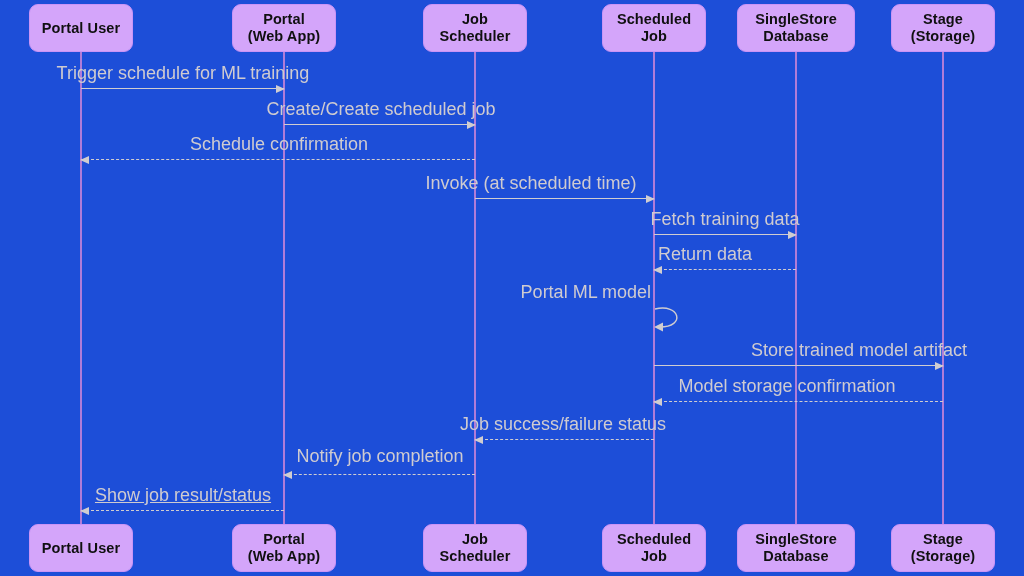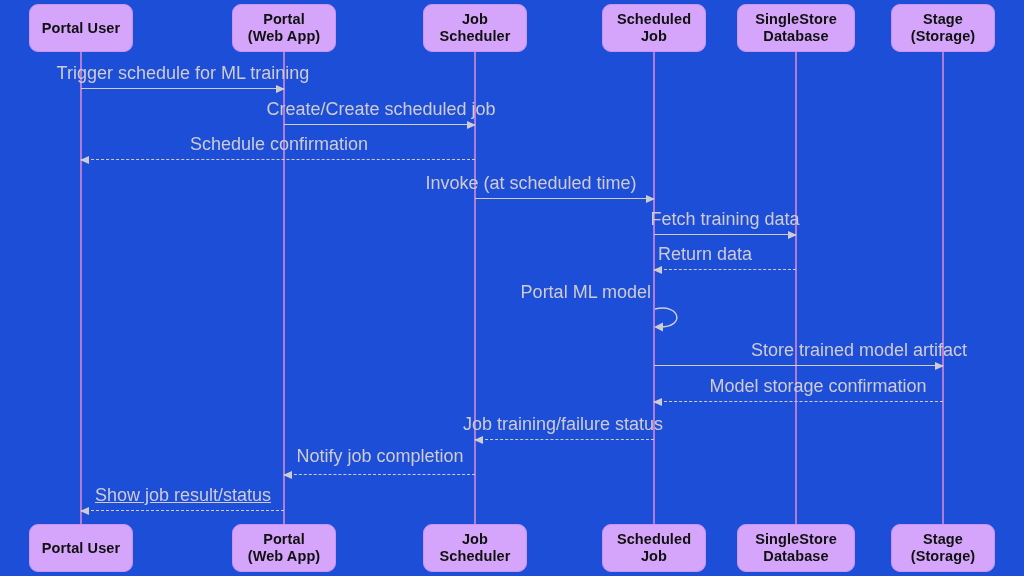--- a/index.html
+++ b/index.html
@@ -167,25 +167,25 @@
       <polygon points="0,22 9,17.5 9,26.5" fill="#d0cdd0"></polygon>
     </svg>
     <div class="msg-label" style="top: 285px; left: auto; right: 373px;">Portal ML model</div>
     <div class="msg" style="left: 654px; top: 365px; width: 289px;">
       <span class="arrowhead right"></span>
     </div>
     <div class="msg-label center" style="top: 343px; left: 843px; margin-left: 16px;">Store trained model artifact</div>
     <div class="msg dashed" style="left: 654px; top: 401px; width: 289px;">
       <span class="arrowhead left"></span>
     </div>
-    <div class="msg-label center" style="top: 379px; left: 818px;">Model storage confirmation</div>
+    <div class="msg-label center" style="top: 379px; left: 787px;">Model storage confirmation</div>
     <div class="msg dashed" style="left: 475px; top: 439px; width: 179px;">
       <span class="arrowhead left"></span>
     </div>
-    <div class="msg-label center" style="top: 417px; left: 563px;">Job training/failure status</div>
+    <div class="msg-label center" style="top: 417px; left: 563px;">Job success/failure status</div>
     <div class="msg dashed" style="left: 284px; top: 474px; width: 191px;">
       <span class="arrowhead left"></span>
     </div>
     <div class="msg-label center" style="top: 449px; left: 380px;">Notify job completion</div>
     <div class="msg dashed" style="left: 81px; top: 510px; width: 203px;">
       <span class="arrowhead left"></span>
     </div>
     <div class="msg-label center" style="top: 488px; left: 183px; text-decoration: underline;">Show job result/status</div>
   </div>
 

